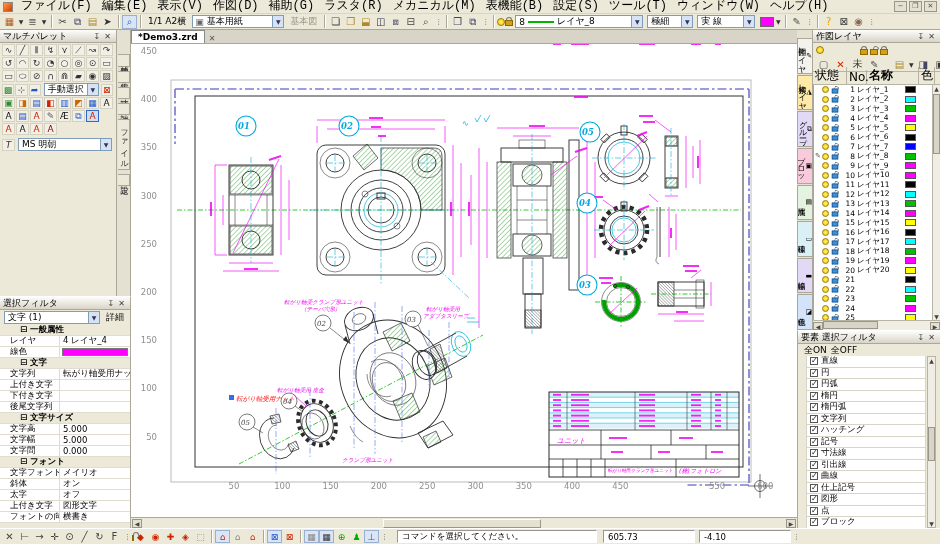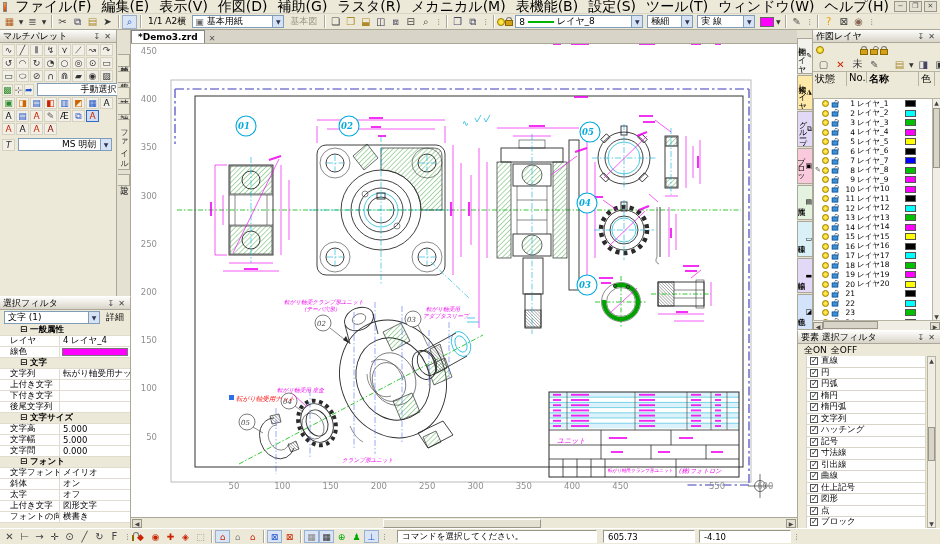--- a/index.html
+++ b/index.html
@@ -3,21 +3,21 @@
 <meta charset="utf-8">
 <style>
 * { margin:0; padding:0; box-sizing:border-box; }
 html,body { width:940px; height:544px; overflow:hidden; }
 body { font-family:"DejaVu Sans",sans-serif; font-size:10px; background:#ece9d8; color:#000; position:relative; }
 .abs { position:absolute; }
 
 
 #menubar { left:0; top:0; width:940px; height:14px; background:#ece9d8; border-bottom:1px solid #d8d4c8; display:flex; align-items:center; }
 #appicon { width:10px; height:10px; margin:0 3px; background:linear-gradient(135deg,#ff9a3c,#d43c00); border:1px solid #888; }
-.mi { padding:0 5px; font-size:14px; line-height:13px; white-space:nowrap; }
+.mi { padding:0 5px; font-size:12px; line-height:13px; white-space:nowrap;font-family:Liberation Mono, monospace; }
 #winbtns { margin-left:auto; display:flex; gap:2px; padding-right:3px; }
 .wb { width:13px; height:11px; border:1px solid #9a968a; background:#e4e1d2; font-size:7px; line-height:9px; text-align:center; color:#555; }
 
 #toolbar { left:0; top:14px; width:940px; height:16px; background:#ece9d8; border-bottom:1px solid #aca899; display:flex; align-items:center; padding-left:2px; }
 .tbtn { min-width:15px; height:14px; display:inline-flex; align-items:center; justify-content:center; font-size:10px; color:#444; margin:0 0px; }
 .tdd { width:8px; height:14px; font-size:6px; color:#333; display:inline-flex; align-items:center; justify-content:center; }
 .tsep { width:1px; height:13px; background:#aca899; margin:0 3px; box-shadow:1px 0 0 #fff; }
 .tlabel { font-size:9px; padding:0 4px; white-space:nowrap; }
 .tlabel.gray { color:#9a968a; }
 .combo { height:13px; background:#fff; border:1px solid #7f9db9; display:inline-flex; align-items:center; font-size:9px; margin:0 2px; }
@@ -37,21 +37,21 @@
 .lockic.blue .bd { background:#3f8fd4; border-color:#1c5a96; }
 
 
 #palette { left:0; top:30px; width:117px; height:266px; background:#ece9d8; border-right:1px solid #aca899; }
 .phead { height:13px; background:linear-gradient(#fdfdfb,#d8d4c8); border-bottom:1px solid #aca899; display:flex; align-items:center; padding:0 3px; font-size:9px; }
 .phead .sp { flex:1; }
 .phead .hb { font-size:8px; color:#444; padding:0 2px; }
 .palrow { display:flex; align-items:center; padding:1px 2px 0 2px; }
 .palbtn { width:13px; height:12px; border:1px solid #d6d2c2; background:#f2f0e6; display:inline-flex; align-items:center; justify-content:center; font-size:9px; margin-right:1px; color:#333; }
 .palbtn.sel { border:1px solid #316ac5; background:#cfddf5; }
-#palette .combo { flex:1;padding-left:40px; }
+#palette .combo { flex:1; }
 
 
 #ltabs { left:117px; top:30px; width:14px; height:266px; background:#e4e1d2; border-right:1px solid #aca899; display:flex; flex-direction:column; align-items:center; padding-top:24px; gap:4px; }
 .ltab { writing-mode:vertical-rl; font-size:8px; background:#ece9d8; border:1px solid #aca899; border-left:none; padding:4px 0; color:#333; letter-spacing:1px; }
 
 
 #props { left:0; top:296px; width:131px; height:232px; background:#ece9d8; border-right:1px solid #aca899; border-top:1px solid #fff; }
 #propcombo { display:flex; align-items:center; padding:1px 2px; }
 #propcombo .combo { flex:1; }
 #propdetail { font-size:9px; padding:0 4px; }
@@ -76,21 +76,21 @@
 .sarrow { position:absolute; top:1px; width:10px; height:9px; background:#e4e1d2; border:1px solid #9a968a; font-size:6px; line-height:8px; text-align:center; color:#444; }
 #hthumb { position:absolute; left:252px; top:1px; width:158px; height:9px; background:#e4e1d2; border:1px solid #9a968a; border-top-color:#fff; border-left-color:#fff; }
 
 
 #rtabs { left:797px; top:30px; width:15px; height:300px; background:#e4e1d2; display:flex; flex-direction:column; gap:1px; padding-top:8px; }
 .rtab { writing-mode:vertical-rl; font-size:8px; border:1px solid #aca899; border-right:none; padding:2px 0; display:flex; flex-direction:column; align-items:center; height:36px; overflow:hidden; }
 .rtab .ric { writing-mode:horizontal-tb; font-size:7px; }
 
 #layers { left:812px; top:30px; width:128px; height:300px; background:#ece9d8; border-left:1px solid #aca899; display:flex; flex-direction:column; }
 .ltbrow { height:14px; display:flex; align-items:center; gap:2px; padding-left:3px; }
-.lhdr { height:28px; display:flex; font-size:10px; background:#ece9d8; border:1px solid #b8b4a4; border-width:1px 0; align-items:flex-start; }
+.lhdr { height:14px; display:flex; font-size:12px; background:#ece9d8; border:1px solid #b8b4a4; border-width:1px 0; align-items:flex-end; }
 .lhdr span { border-right:1px solid #b8b4a4; padding-left:2px; }
 #lrows { flex:1; background:#fff; overflow:hidden; position:relative; border-left:1px solid #aca899; }
 .lrow { height:9.5px; display:flex; align-items:center; font-size:7.5px; }
 .lrow .pen { width:8px; font-size:7px; color:#555; text-align:center; }
 .lrow .bulb { width:7px; height:7px; margin-right:2px; }
 .lrow .lockic { transform:scale(.8); margin-right:2px; margin-top:2px; }
 .lrow .no { width:16px; text-align:right; padding-right:2px; }
 .lrow .lname { width:48px; white-space:nowrap; overflow:hidden; }
 .lrow .sw { width:11px; height:7px; border:1px solid #555; }
 #lvscroll { position:absolute; right:0; top:0; bottom:0; width:8px; background:#f0eee4; border-left:1px solid #b8b4a4; }

